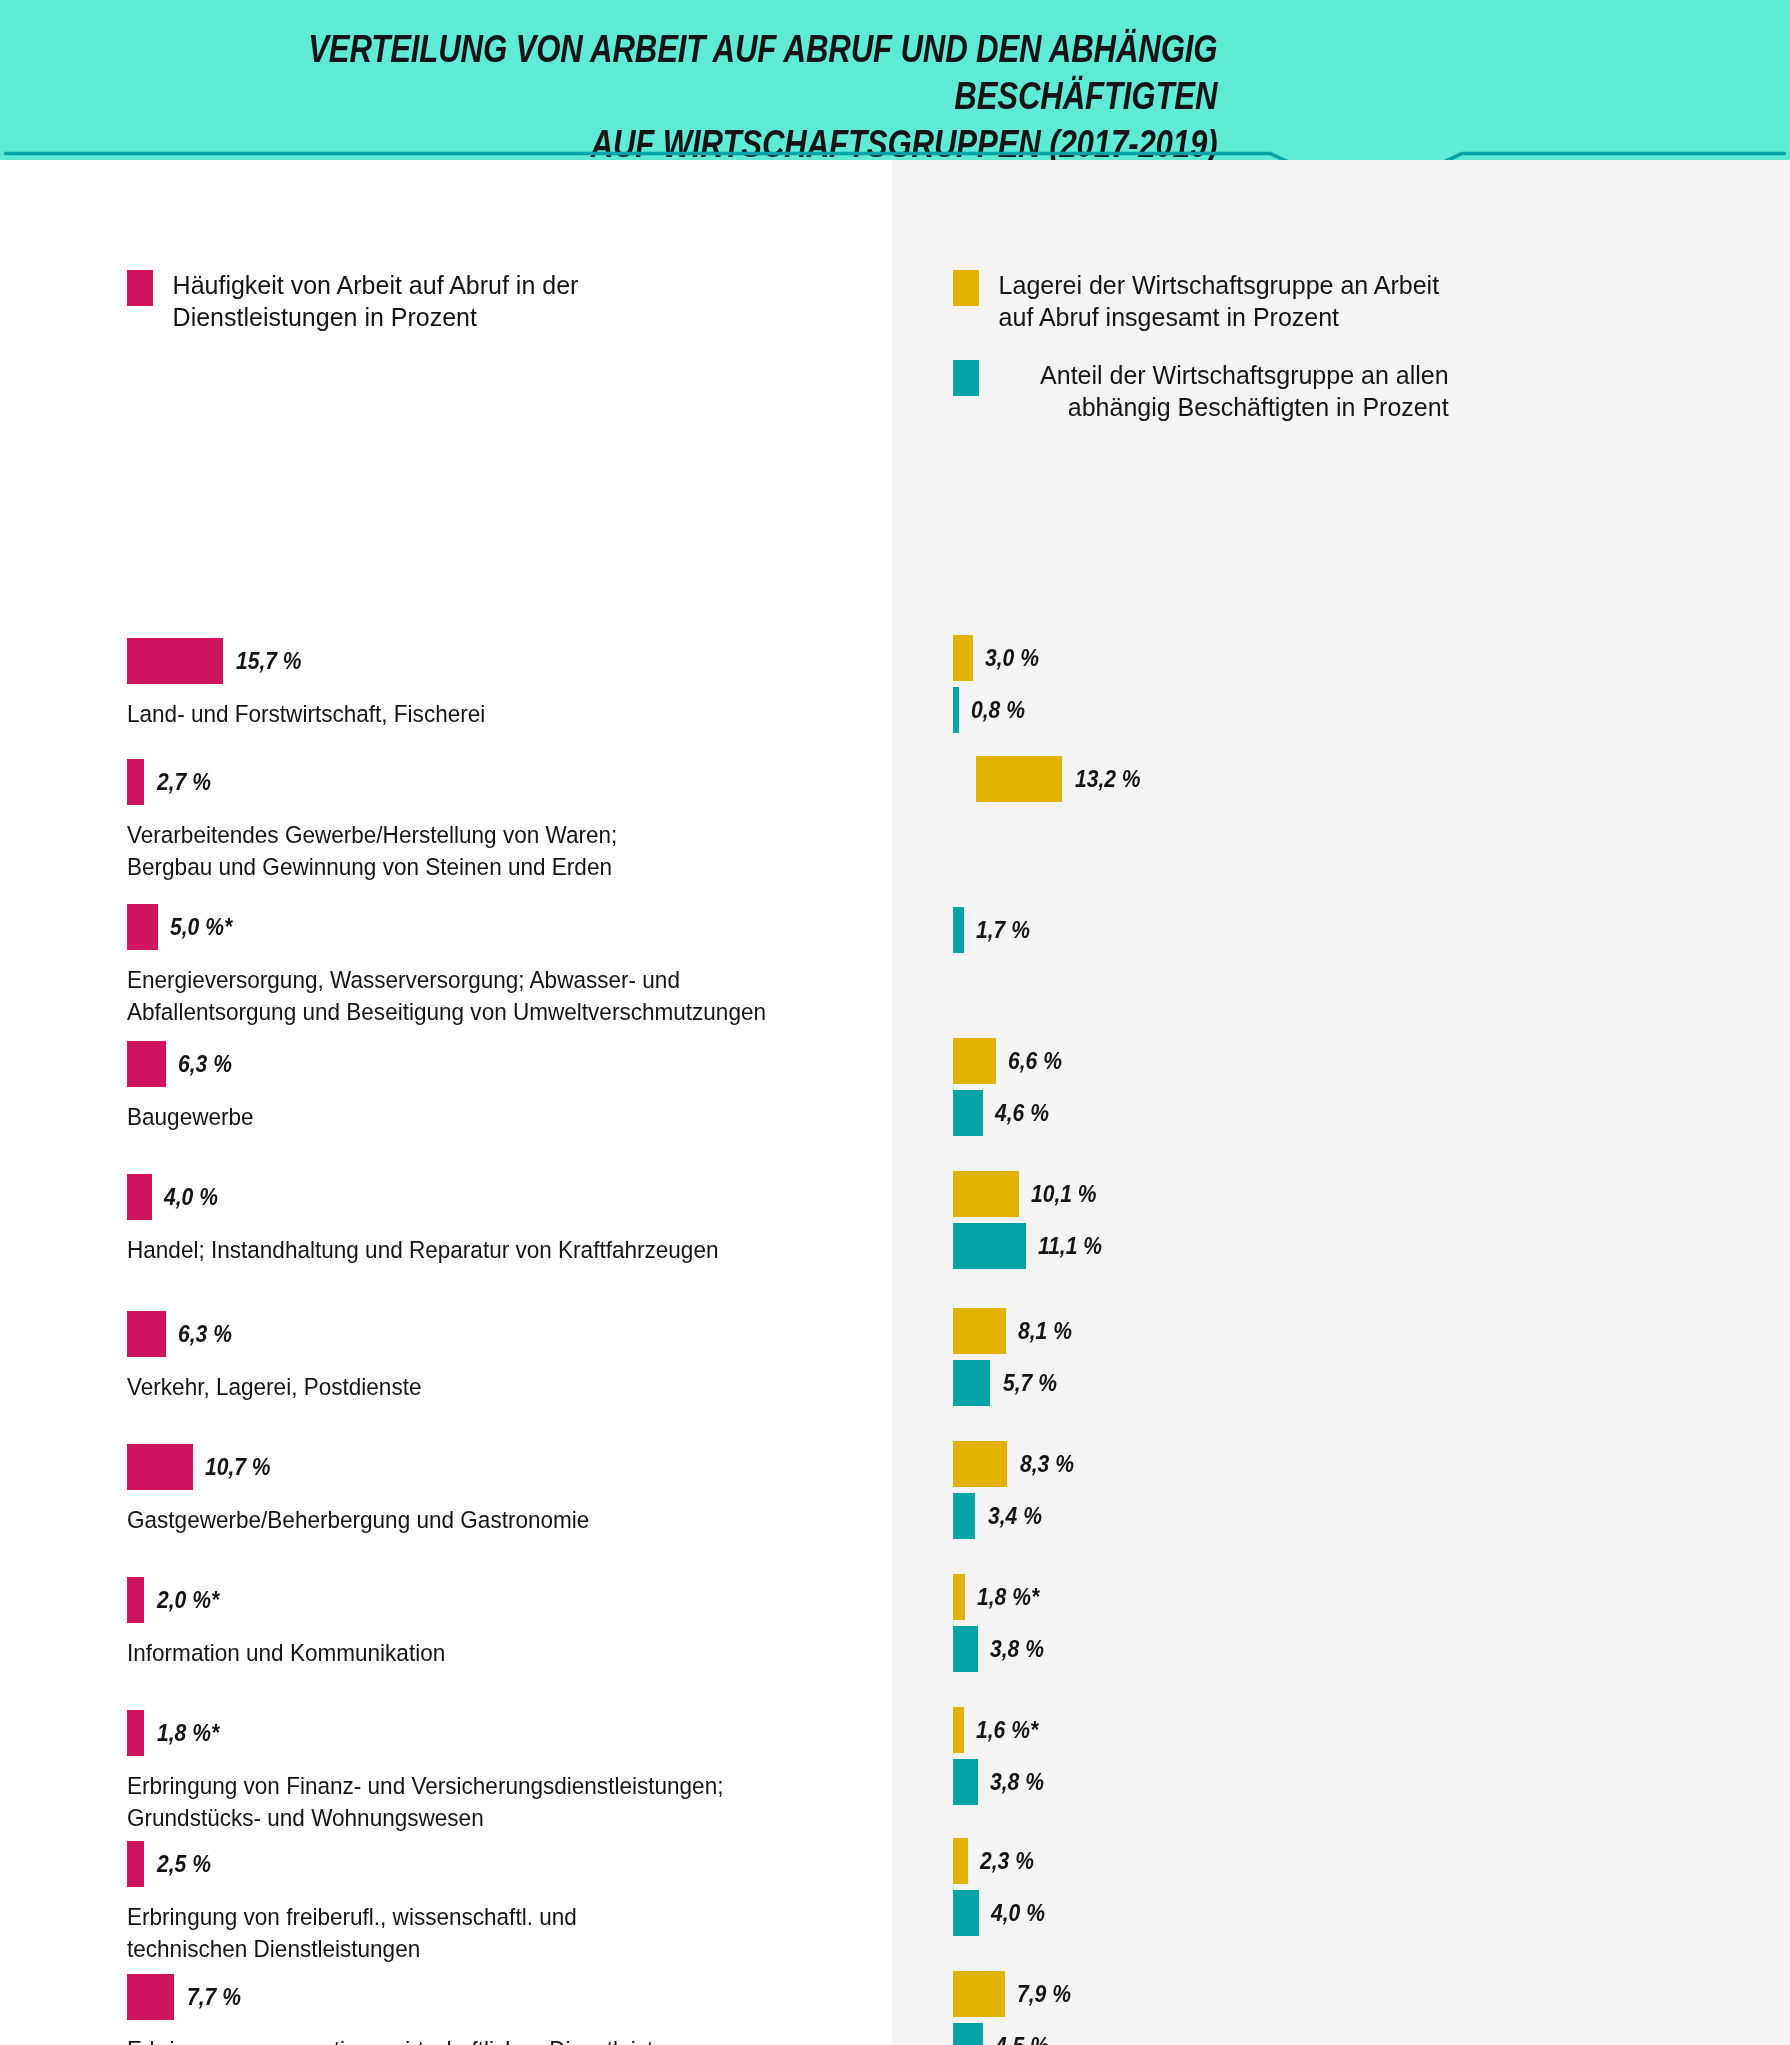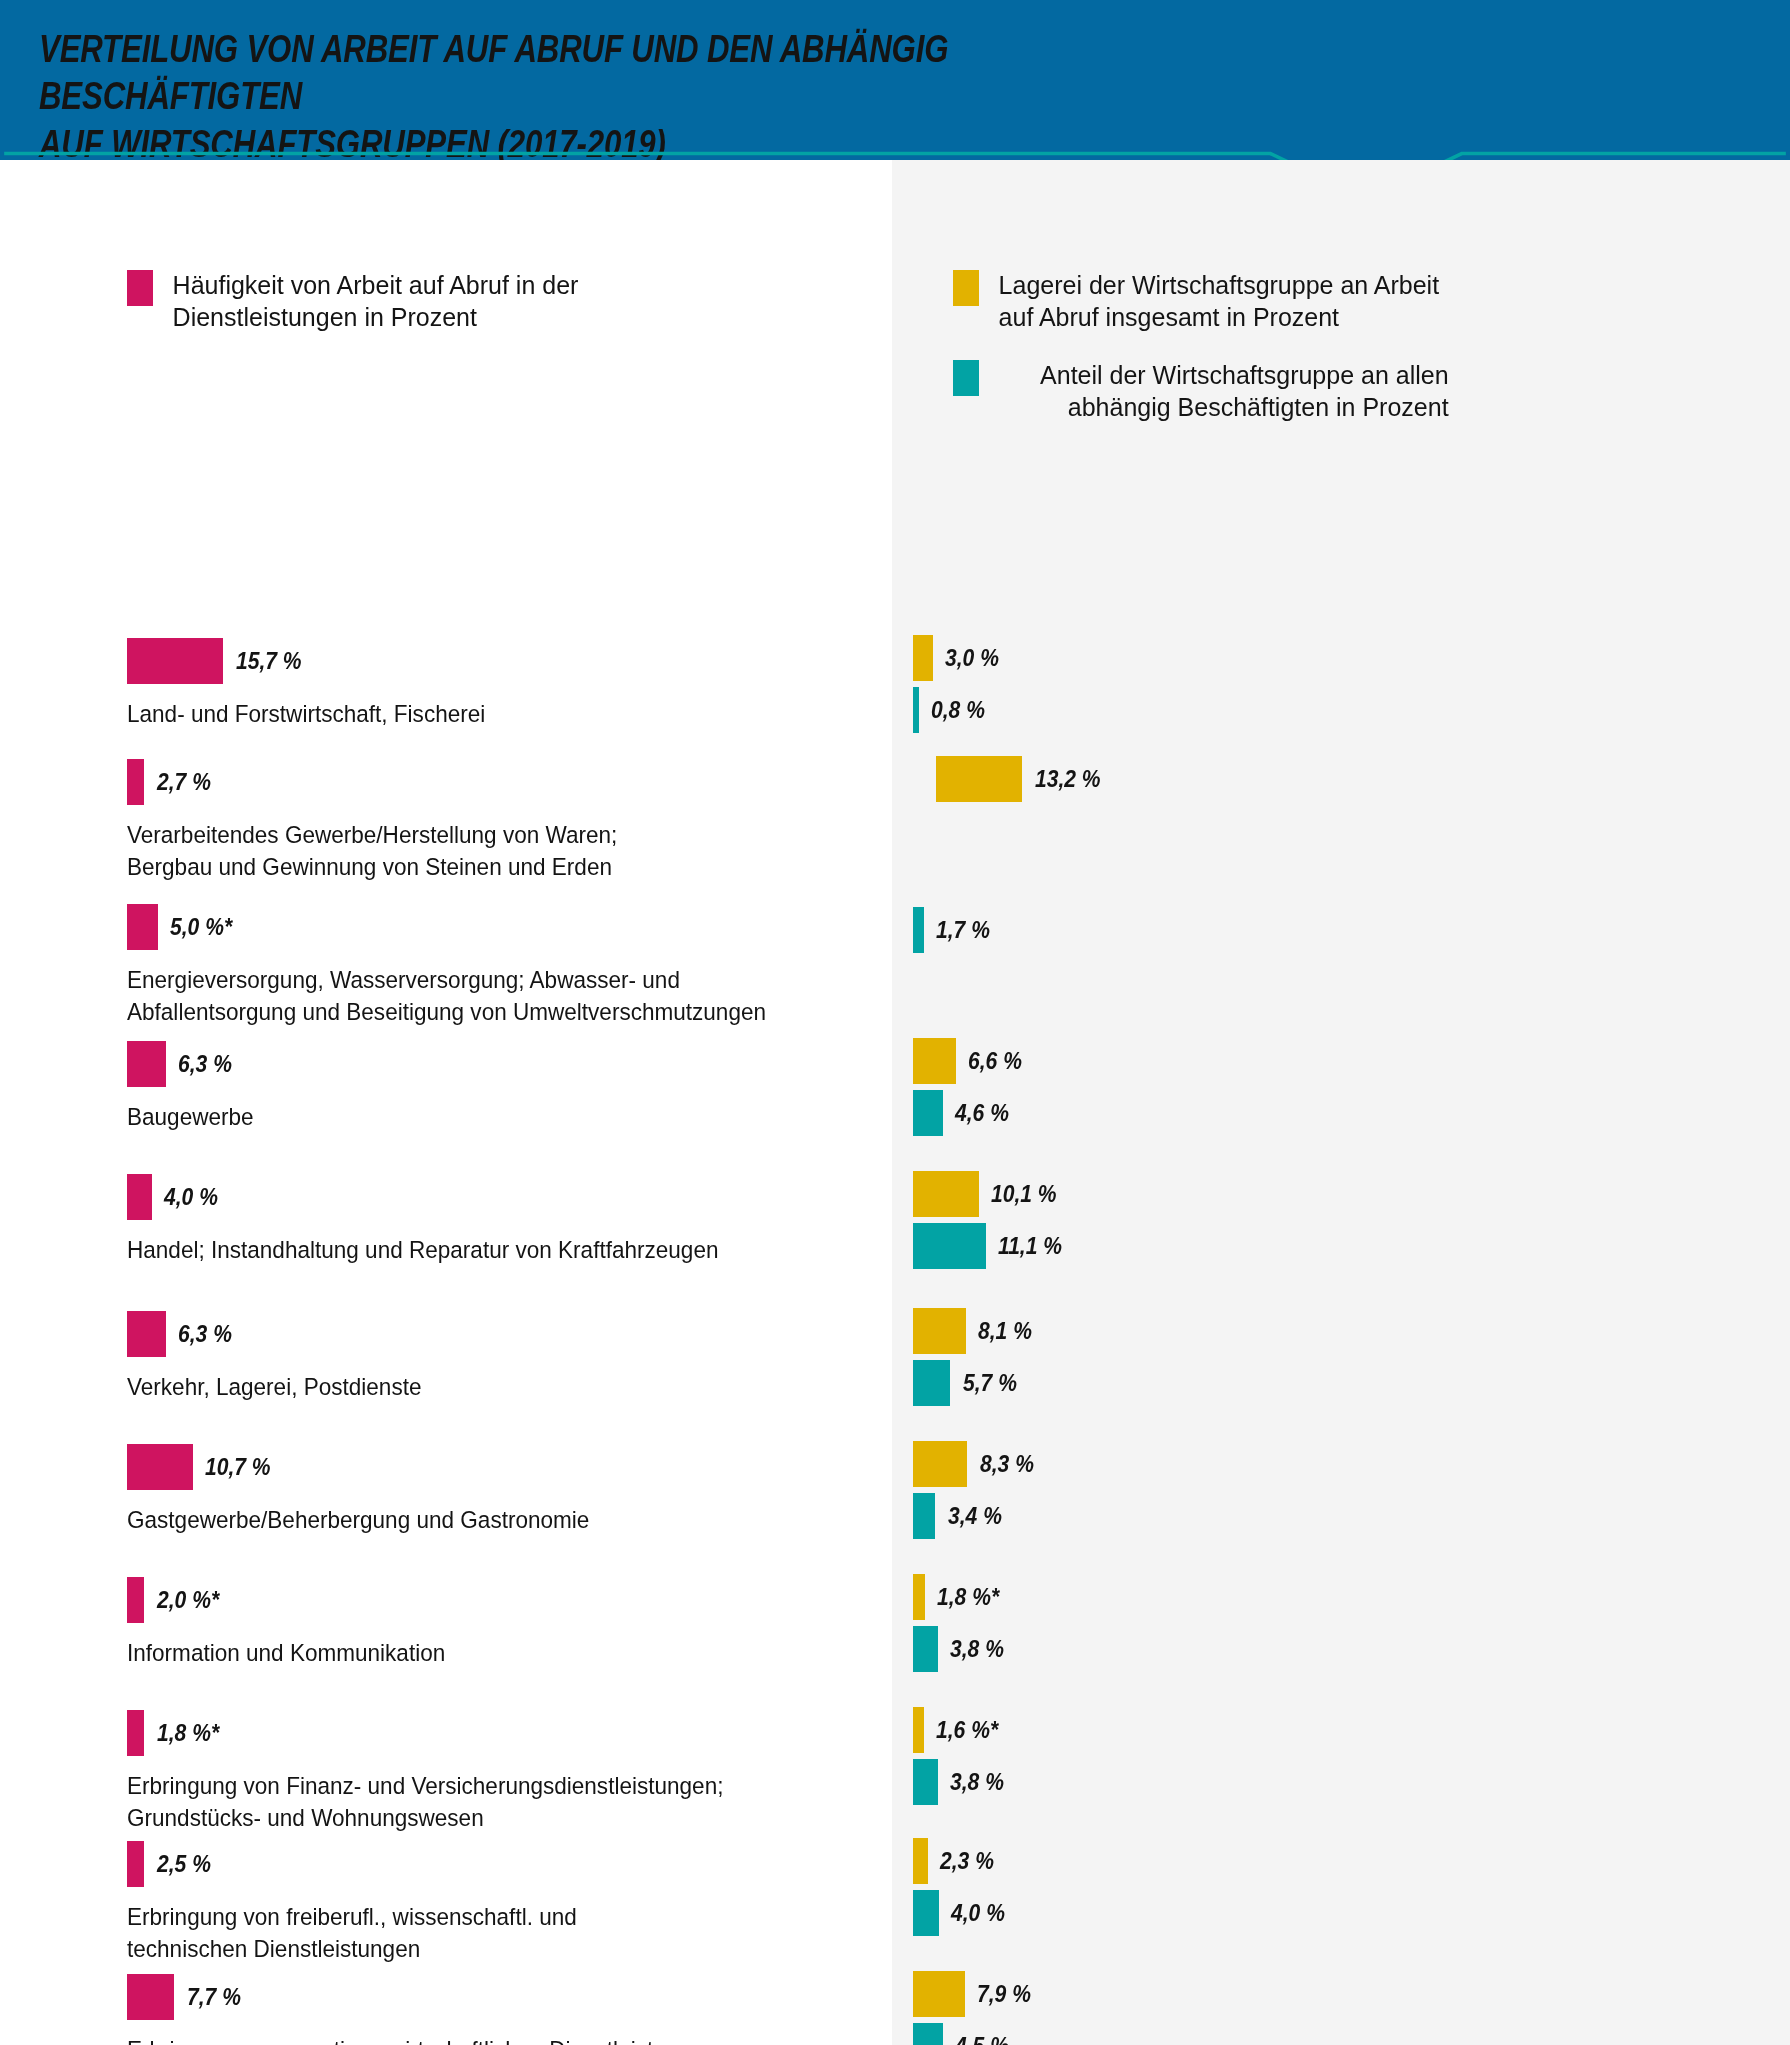--- a/index.html
+++ b/index.html
@@ -8,21 +8,22 @@
     background:#f4f4f4;
     font-family:"Liberation Sans", sans-serif;
     color:#141414;
     position:relative;
     overflow:hidden;
   }
 
   
   #header {
     position:absolute; left:0; top:0; width:1790px; height:160px;
-    background:#0369a1;
+    background:#5eead4;
+    text-align:right;
   }
   #title {
     position:absolute; left:39px; top:24.5px; width:1473px;
     font-size:39px; font-weight:700; font-style:italic;
     letter-spacing:-0.2px; line-height:1.22;
     text-transform:uppercase;
     transform:scaleX(0.80); transform-origin:left top;
   }
   #title-line2 { display:block; }
 
@@ -43,21 +44,21 @@
   .legend-item { position:absolute; display:flex; align-items:flex-start; }
   .legend-swatch { width:26px; height:36px; flex:0 0 26px; margin-right:19.6px; }
   .legend-text { font-size:25px; line-height:1.26; width:450px; }
 
   #legend-pink  { left:127px;  top:270px; }
   #legend-yel   { left:953px; top:270px; }
   #legend-teal  { left:953px; top:360px;text-align:right; }
 
   
   .row-left  { position:absolute; left:127px;  width:757px; }
-  .row-right { position:absolute; left:913px; width:818px; }
+  .row-right { position:absolute; left:953px; width:818px; }
 
   .bar-line { position:relative; height:46px; }
   .bar { position:absolute; left:0; top:0; height:46px; }
   .bar-pink { background:#cf1460; }
   .bar-yel  { background:#e2b200; }
   .bar-teal { background:#02a3a4; }
   .bar-val {
     position:absolute; top:0; height:46px;
     display:flex; align-items:center;
     font-size:24.5px; font-weight:700; font-style:italic;

